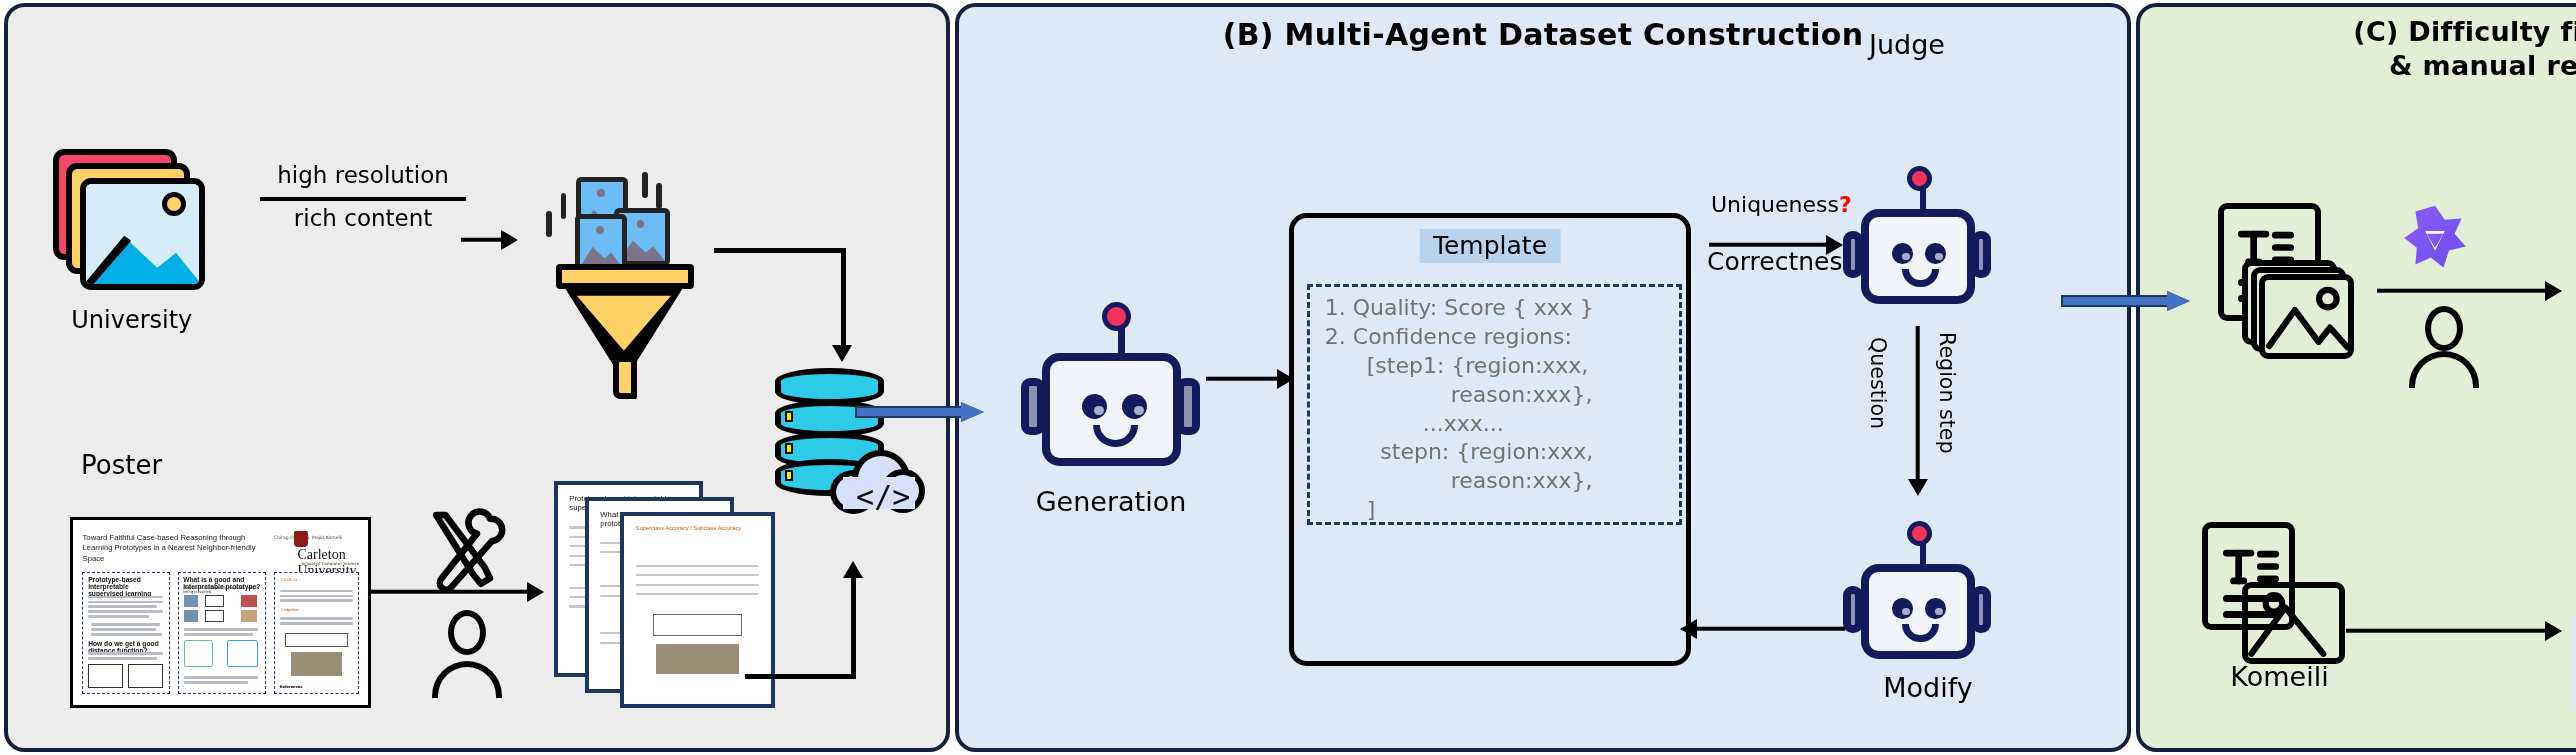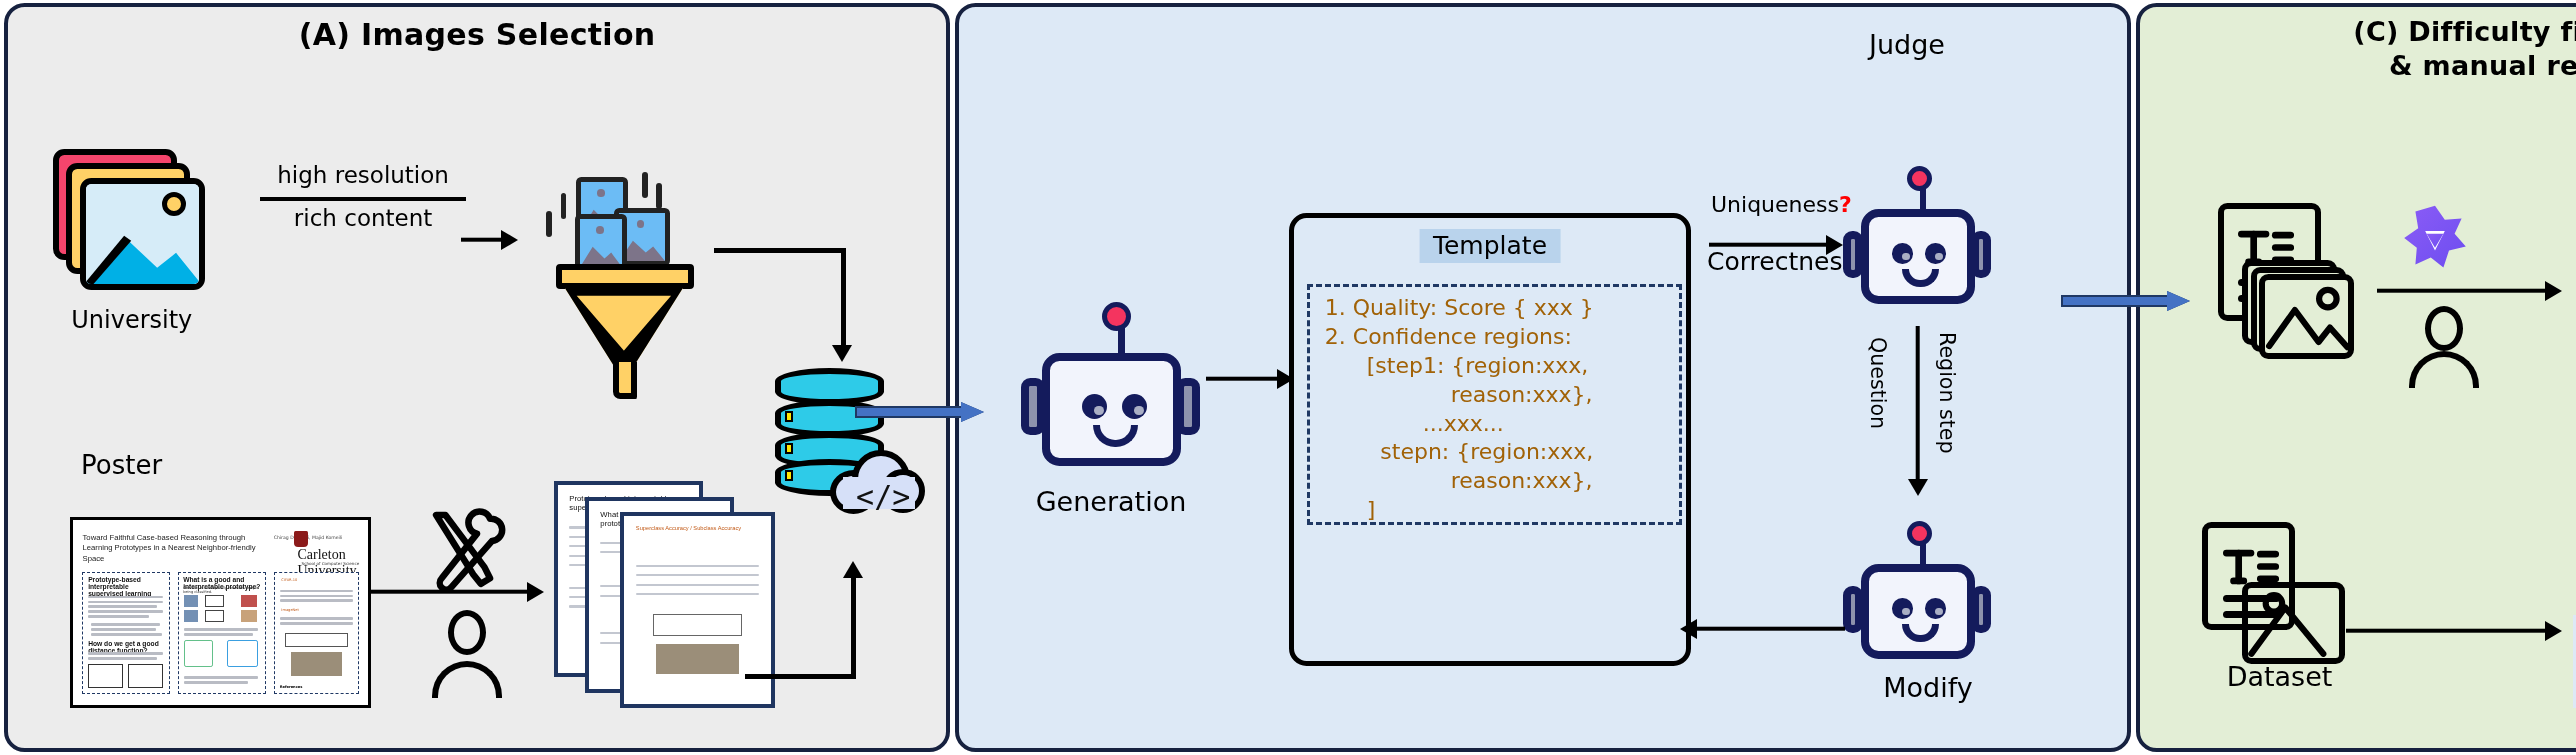--- a/index.html
+++ b/index.html
@@ -145,21 +145,21 @@
   
   .tplcard {
     position:absolute; background:#dde9f6; border: 5.7px solid #000; border-radius: 17.5px;
   }
   .tpl-title {
     position:absolute; left:50%; transform:translateX(-50%); top: 11.3px;
     background:#b9d3ec; color:#000; font-size: 25px; padding: 2.1px 13.4px;
     font-family: "DejaVu Sans", sans-serif;
   }
   .dashbox { position:absolute; border: 3.6px dashed #1f3864; }
-  .tpl-line { font-family: "DejaVu Sans", sans-serif; font-size: 22px; color:#a16207;
+  .tpl-line { font-family: "DejaVu Sans", sans-serif; font-size: 22px; color:#737373;
               white-space:pre; line-height: 1.30; }
 
   
   .poster { position:absolute; background:#fff; border: 3.6px solid #000; overflow:hidden; }
   .poster .head { position:absolute; left: 3.2%; top: 7%; width: 62%; font-size: 7.7px;
                   color:#222; line-height:1.35; font-family:"Liberation Sans", sans-serif; }
   .poster .uni { position:absolute; right: 3%; top: 6%; width: 22%; }
   .poster .uni .logo { width: 13.4px; height: 15.5px; background:#8b1a1a; display:inline-block;
                        vertical-align:middle; border-radius: 1.5px 1.5px 4.1px 4.1px; }
   .poster .uni .nm { display:inline-block; vertical-align:middle; margin-left:3.1px;
@@ -197,21 +197,20 @@
   .qmark { color:#ff0000; font-weight:700; }
 
   .vtext { writing-mode: vertical-rl; }
 </style>
 </head>
 <body>
 
 <div id="stage">
 
   <div class="panel panel-a">
-    <div class="panel-title pt-a">(A) Images Selection</div>
 
     <div class="imgstack" style="left:45px; top:142px; width:160px; height:149px;">
       <div class="card c1"></div>
       <div class="card c2"></div>
       <div class="card c3">
         <div class="sky"></div>
         <div class="mtn"></div>
         <div class="mtnline"></div>
         <div class="sun"></div>
       </div>
@@ -387,20 +386,21 @@
     </div>
 
     <div class="elbow" style="left:737px; top:569px; width:129px; height:103px;">
       <div class="h" style="top:98px; width:111px;"></div>
       <div class="v" style="left:106px; top:0; height:101px;"></div>
       <div class="head" style="left:98px; top:-15.5px; border-top:none; border-bottom:17.5px solid #000;"></div>
     </div>
   </div>
 
   <div class="panel panel-b">
+    <div class="panel-title pt-b">(B) Multi-Agent Dataset Construction</div>
 
     <div class="robot" style="left:62px; top:289px; width:206px; height:180px;">
       <div class="ant-stem" style="left:97px; top:31px; width:6.7px; height:41px;"></div>
       <div class="ant-ball" style="left:81px; top:6.2px; width:29px; height:29px;"></div>
       <div class="ear" style="left:0px;   top:82px; width:24px; height:57px;"></div>
       <div class="ear" style="left:155px; top:82px; width:24px; height:57px;"></div>
       <div class="head" style="left:20.6px; top:57px; width:139px; height:113px;"></div>
       <div class="eye" style="left:61px; top:98px; width:25px; height:25px;">
           <i></i>
         </div>
@@ -554,21 +554,21 @@
       </svg>
       <div class="ln-bar" style="left:26px; top:73px; width:57px;"></div>
       <div class="ln-bar" style="left:26px; top:89px; width:57px;"></div>
       <div class="outline-card" style="left:45px; top:60px; width:103px; height:82px; background:transparent;">
         <svg width="93" height="72" viewBox="0 0 180 140">
           <circle cx="50" cy="30" r="16" fill="none" stroke="#000" stroke-width="12"></circle>
           <path d="M6 128 L72 38 L146 128" fill="none" stroke="#000" stroke-width="12" stroke-linecap="round" stroke-linejoin="round"></path>
         </svg>
       </div>
     </div>
-    <div class="hand lbl-node abs" style="left:52px; top:654px; width:175px; font-size:27px;">Dataset</div>
+    <div class="hand lbl-node abs" style="left:52px; top:654px; width:175px; font-size:27px;">Komeili</div>
 
     <div class="arrow-h" style="left:206px; top:613px; width:216px; height:21.6px;">
       <div class="bar" style="width:201px;"></div>
         <div class="head"></div>
     </div>
 
     <div class="rlbox" style="left:433px; top:608px; width:289px; height:93px;">
       
     </div>
   </div>

